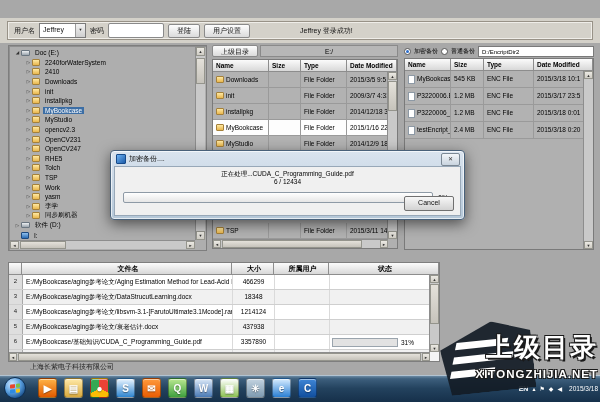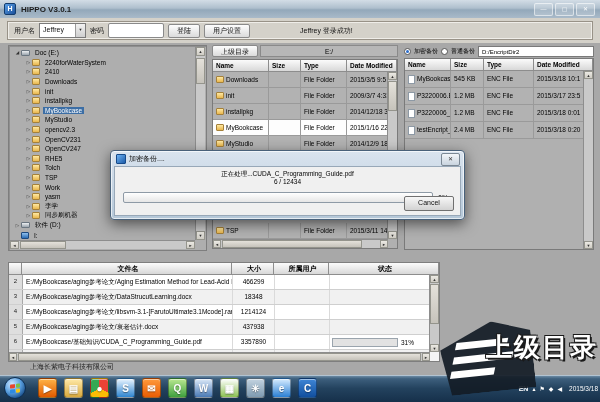--- a/index.html
+++ b/index.html
@@ -142,29 +142,20 @@
     text-shadow:2px 2px 0 #1a1a1a,-1px -1px 0 #1a1a1a,1px -1px 0 #1a1a1a,-1px 1px 0 #1a1a1a;}
   .wm-t2{position:absolute;right:0;top:52px;font-size:11.5px;font-weight:bold;color:#fff;letter-spacing:1px;
     text-shadow:1px 1px 0 #1a1a1a,-1px -1px 0 #1a1a1a,1px -1px 0 #1a1a1a,-1px 1px 0 #1a1a1a;}
 </style>
 </head>
 <body>
 
 <div id="screen">
   <div id="win">
 
-    <div class="titlebar">
-      <span class="app-ico">H</span>
-      <span class="title-text">HIPPO V3.0.1</span>
-      <span class="winbtns">
-        <span class="winbtn">—</span>
-        <span class="winbtn">▢</span>
-        <span class="winbtn">✕</span>
-      </span>
-    </div>
 
     <div class="toolstrip">
       <div class="groupbox">
         <span>用户名</span>
         <span class="combo">
           <span>Jeffrey</span>
           <span class="arr">▼</span>
         </span>
         <span>密码</span>
         <span class="pwd"></span>
@@ -618,14 +609,15 @@
   </div>
 
   <div id="wm">
     <span class="wm-logo">
       <span class="wm-p1"></span>
       <span class="wm-s wm-s1"></span>
         <span class="wm-s wm-s2"></span>
         <span class="wm-s wm-s3"></span>
     </span>
     <span class="wm-t1">上级目录</span>
+    <span class="wm-t2">XITONGZHIJIA.NET</span>
   </div>
 </div>
 
 </body></html>

